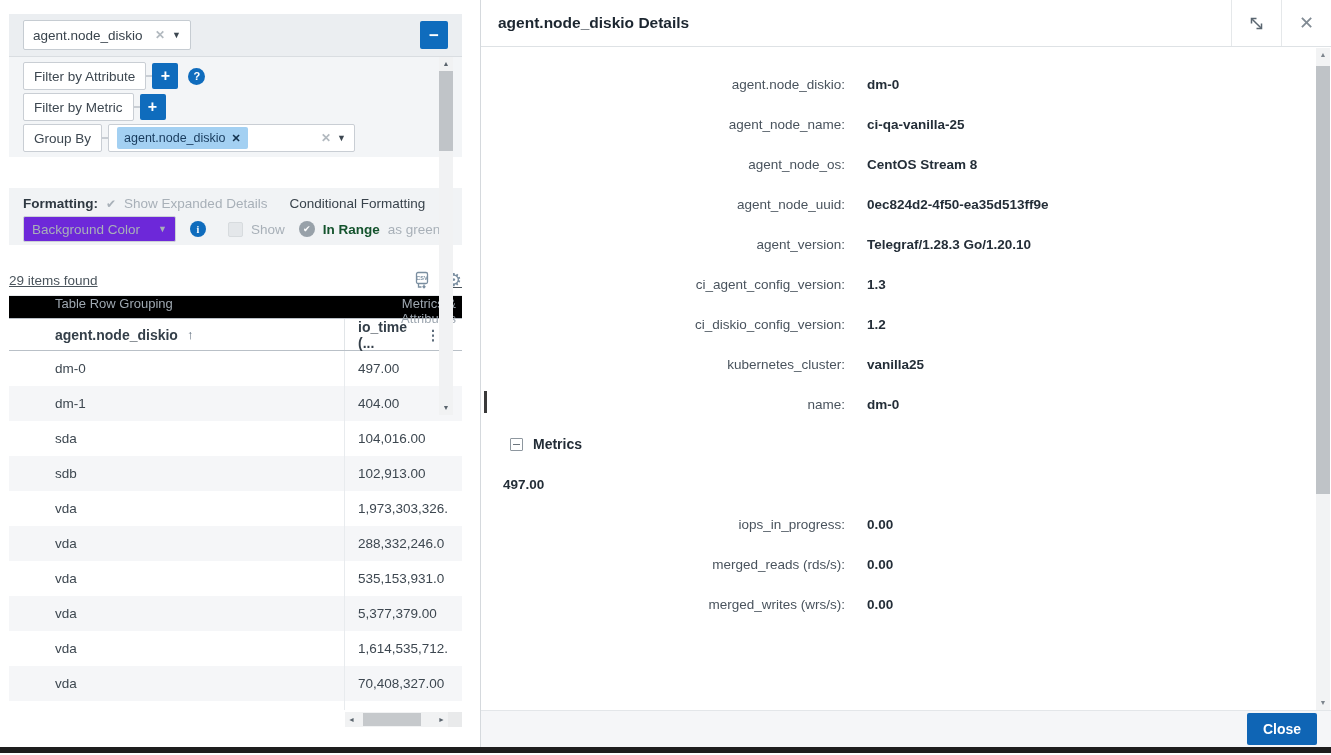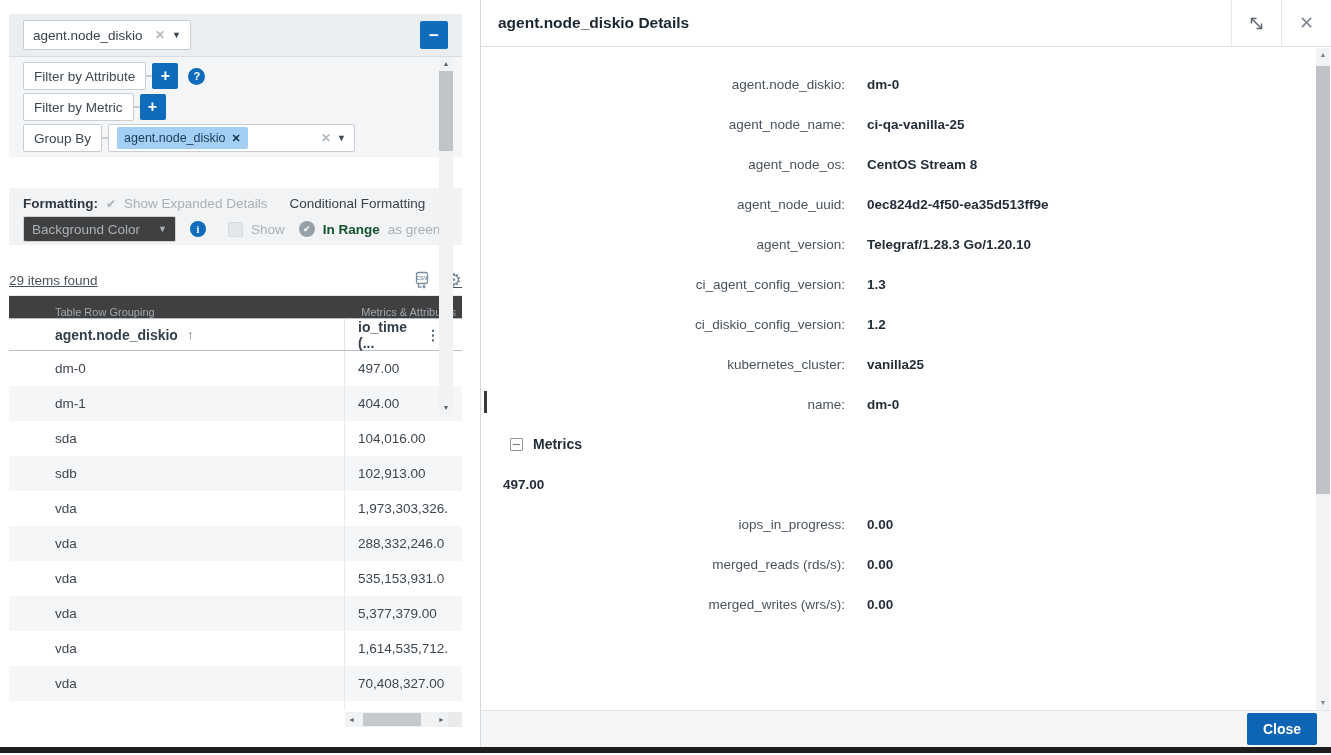--- a/index.html
+++ b/index.html
@@ -33,35 +33,35 @@
   .chip .chip-x{font-weight:bold;font-size:11px;color:#14334f;}
   .combo .spacer{flex:1;}
   
   #formatting-panel{position:absolute;left:9px;top:188px;width:453px;height:57px;background:#f1f3f5;padding:8px 14px 0;}
   .fmt-line{display:flex;align-items:center;gap:8px;white-space:nowrap;}
   .fmt-title{font-weight:bold;color:#2f3942;}
   .muted{color:#a8b0b8;}
   .fmt-check{color:#a8b0b8;font-size:12px;}
   .fmt-cond{color:#39434c;margin-left:14px;}
   .fmt-line2{margin-top:5px;}
-  .bg-color-box{background:#404040;border:1px solid #ccd1d6;border-radius:2px;height:26px;display:flex;align-items:center;gap:18px;padding:0 8px;color:#a8b0b8;}
+  .bg-color-box{background:#6d28d9;border:1px solid #ccd1d6;border-radius:2px;height:26px;display:flex;align-items:center;gap:18px;padding:0 8px;color:#a8b0b8;}
   .bg-color-box .caret{font-size:9px;color:#a8b0b8;}
   .info-circle{width:16px;height:16px;border-radius:50%;background:var(--accent-blue);color:#fff;font-size:10px;font-weight:bold;
     display:flex;align-items:center;justify-content:center;margin-left:6px;font-family:"Liberation Serif",serif;}
   .checkbox{width:15px;height:15px;background:#e4e7ea;border:1px solid #d7dbde;border-radius:2px;margin-left:14px;}
   .circle-check{width:16px;height:16px;border-radius:50%;background:#98a1a9;color:#fff;font-size:9px;display:flex;align-items:center;justify-content:center;margin-left:6px;}
   .in-range{font-weight:bold;color:#14532d;}
   
   #items-row{position:absolute;left:9px;top:270px;width:453px;display:flex;align-items:center;color:#4a545c;text-decoration:underline;}
   #items-row .spacer{flex:1;}
   .tool-icon{color:#7a8ea0;margin-left:13px;display:flex;align-items:center;}
   .gear{font-size:18px;line-height:1;}
   
   #table{position:absolute;left:9px;top:295px;width:453px;height:415px;background:#fff;overflow:hidden;}
-  .t-group-header{height:23px;background:#404040;border-top:1px solid #e7eaec;display:flex;align-items:flex-end;font-size:11px;color:#9fa8b1;}
+  .t-group-header{height:23px;background:#000000;border-top:1px solid #e7eaec;display:flex;align-items:flex-start;font-size:13px;color:#9fa8b1;}
   .tg1{width:336px;padding-left:46px;}
   .tg2{flex:1;text-align:right;padding-right:6px;}
   .t-col-header{height:33px;background:#fff;border-top:1px solid #b9c0c7;border-bottom:1px solid #b9c0c7;display:flex;align-items:center;font-weight:bold;color:#343f49;font-size:14px;}
   .th1{width:336px;padding-left:46px;border-right:1px solid #e1e5e8;height:100%;display:flex;align-items:center;gap:9px;}
   .sort-arrow{color:#5d6c7b;font-size:13px;}
   .th2{flex:1;height:100%;display:flex;align-items:center;padding-left:13px;}
   .kebab{margin-left:auto;margin-right:22px;color:#5d6c7b;font-size:14px;font-weight:bold;}
   .trow{height:35px;display:flex;align-items:center;background:#fff;}
   .trow.alt{background:#f5f6f8;}
   .tc1{width:336px;padding-left:46px;border-right:1px solid #e8ebee;height:100%;display:flex;align-items:center;color:#3d4750;}

